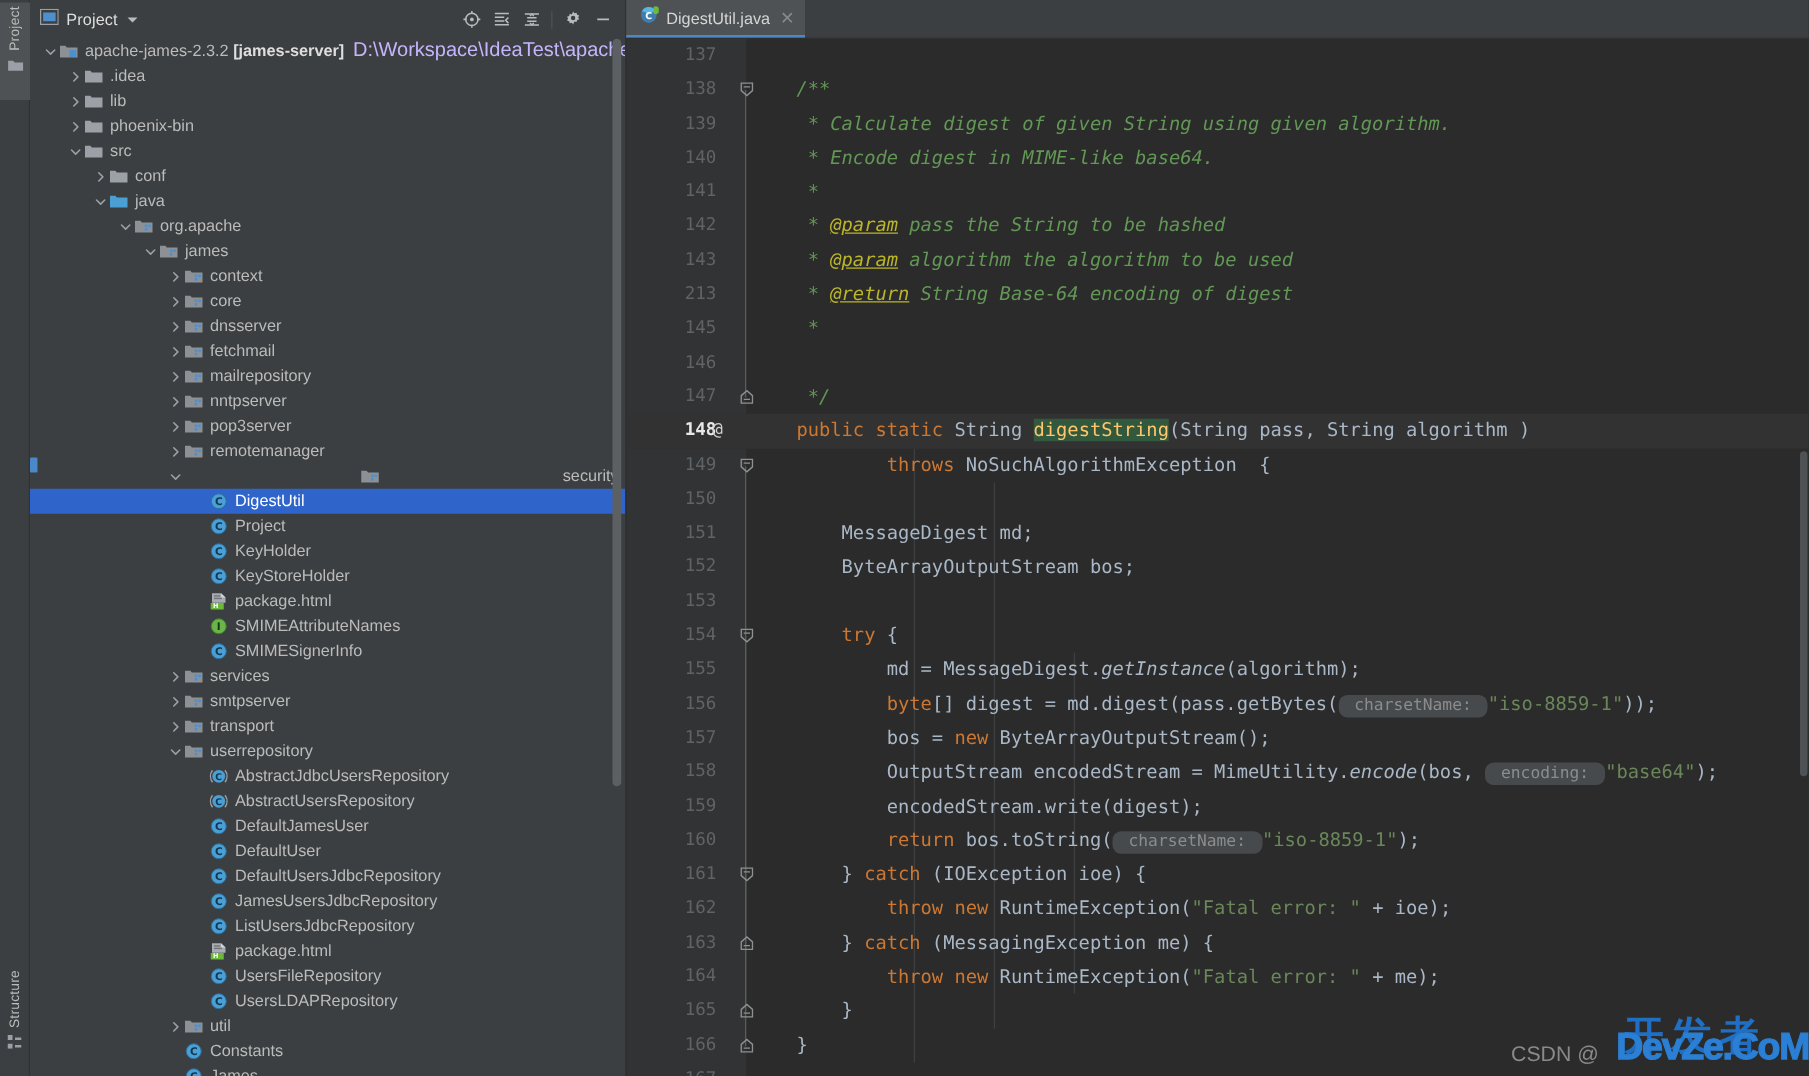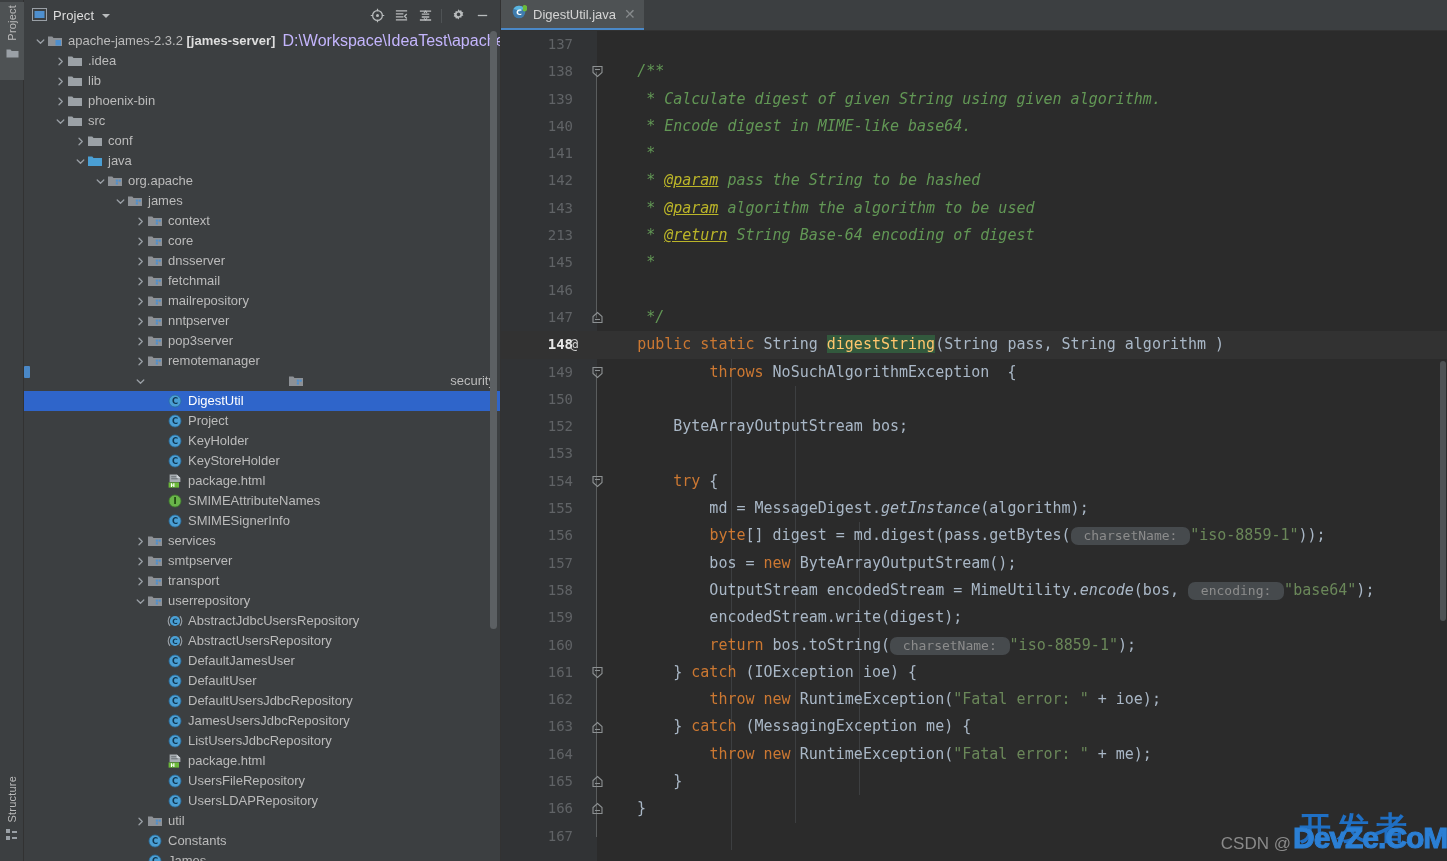--- a/index.html
+++ b/index.html
@@ -256,21 +256,21 @@
     width: 8px; height: 830px;
   }
   .ed-scroll .ethumb {
     position: absolute; right: 1px; top: 0;
     width: 6px; height: 200px; background: #4e5254; border-radius: 3px;
   }
 
   
   .watermark {
     position: absolute; right: 4px; bottom: 4px;
-    display: flex; align-items: flex-end; gap: 2px;
+    display: flex; align-items: flex-end; gap: 14px;
     pointer-events: none; z-index: 50;
   }
   .wm-csdn {
     font-size: 17px; color: #8a8a8a;
     font-family: "Liberation Sans", sans-serif;
     padding-bottom: 3px;
   }
   .wm-stack { position: relative; width: 150px; height: 46px; }
   .wm-cn {
     position: absolute; left: 6px; top: -4px;
@@ -977,20 +977,21 @@
           <div class="cline"><span class="lnum">147</span><span class="fold"><svg width="11" height="13" viewBox="0 0 11 13">
                 <path d="M1 11.5h9v-6L5.5 1.5 1 5.5z" fill="none" stroke="#8d9193" stroke-width="1.1"></path>
                 <path d="M3 8.5h5" stroke="#8d9193" stroke-width="1.1"></path>
               </svg></span><span class="codetext"><span class="cmt">     */</span></span></div>
           <div class="cline current"><span class="lnum">148</span><span class="anno">@</span><span class="codetext"><span class="pun">    </span><span class="kw">public</span><span class="pun"> </span><span class="kw">static</span><span class="pun"> </span><span class="typ">String</span><span class="pun"> </span><span class="fn caretid">digestString</span><span class="pun">(String pass, String algorithm )</span></span></div>
           <div class="cline"><span class="lnum">149</span><span class="fold"><svg width="11" height="13" viewBox="0 0 11 13">
                 <path d="M1 1.5h9v6L5.5 11.5 1 7.5z" fill="none" stroke="#8d9193" stroke-width="1.1"></path>
                 <path d="M3 4.5h5" stroke="#8d9193" stroke-width="1.1"></path>
               </svg></span><span class="codetext"><span class="pun">            </span><span class="kw">throws</span><span class="pun"> NoSuchAlgorithmException  {</span></span></div>
           <div class="cline"><span class="lnum">150</span><span class="codetext"></span></div>
+          <div class="cline"><span class="lnum">151</span><span class="codetext"><span class="pun">        MessageDigest md;</span></span></div>
           <div class="cline"><span class="lnum">152</span><span class="codetext"><span class="pun">        ByteArrayOutputStream bos;</span></span></div>
           <div class="cline"><span class="lnum">153</span><span class="codetext"></span></div>
           <div class="cline"><span class="lnum">154</span><span class="fold"><svg width="11" height="13" viewBox="0 0 11 13">
                 <path d="M1 1.5h9v6L5.5 11.5 1 7.5z" fill="none" stroke="#8d9193" stroke-width="1.1"></path>
                 <path d="M3 4.5h5" stroke="#8d9193" stroke-width="1.1"></path>
               </svg></span><span class="codetext"><span class="pun">        </span><span class="kw">try</span><span class="pun"> {</span></span></div>
           <div class="cline"><span class="lnum">155</span><span class="codetext"><span class="pun">            md = MessageDigest.</span><span class="fni">getInstance</span><span class="pun">(algorithm);</span></span></div>
           <div class="cline"><span class="lnum">156</span><span class="codetext"><span class="pun">            </span><span class="kw">byte</span><span class="pun">[] digest = md.digest(pass.getBytes(</span><span class="hint"> charsetName: </span><span class="str">"iso-8859-1"</span><span class="pun">));</span></span></div>
           <div class="cline"><span class="lnum">157</span><span class="codetext"><span class="pun">            bos = </span><span class="kw">new</span><span class="pun"> ByteArrayOutputStream();</span></span></div>
           <div class="cline"><span class="lnum">158</span><span class="codetext"><span class="pun">            OutputStream encodedStream = MimeUtility.</span><span class="fni">encode</span><span class="pun">(bos, </span><span class="hint"> encoding: </span><span class="str">"base64"</span><span class="pun">);</span></span></div>

